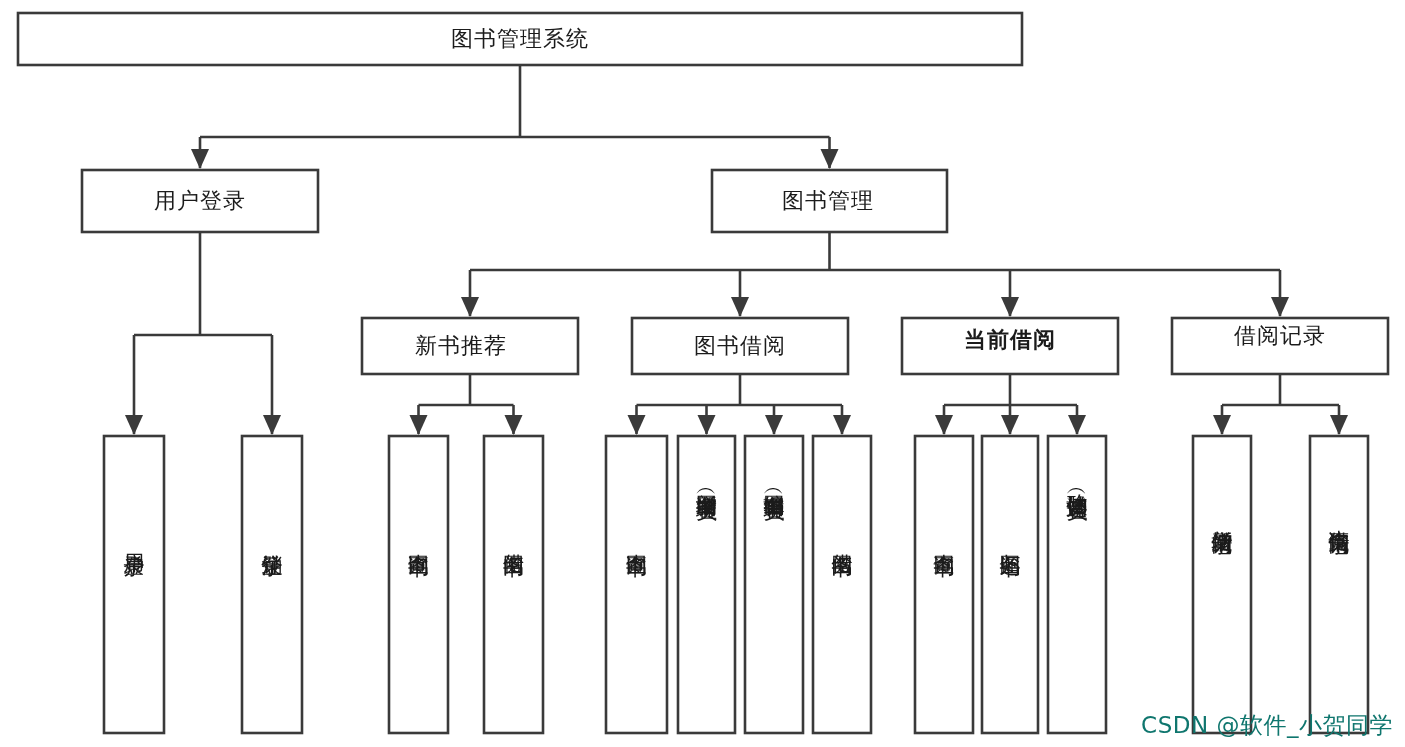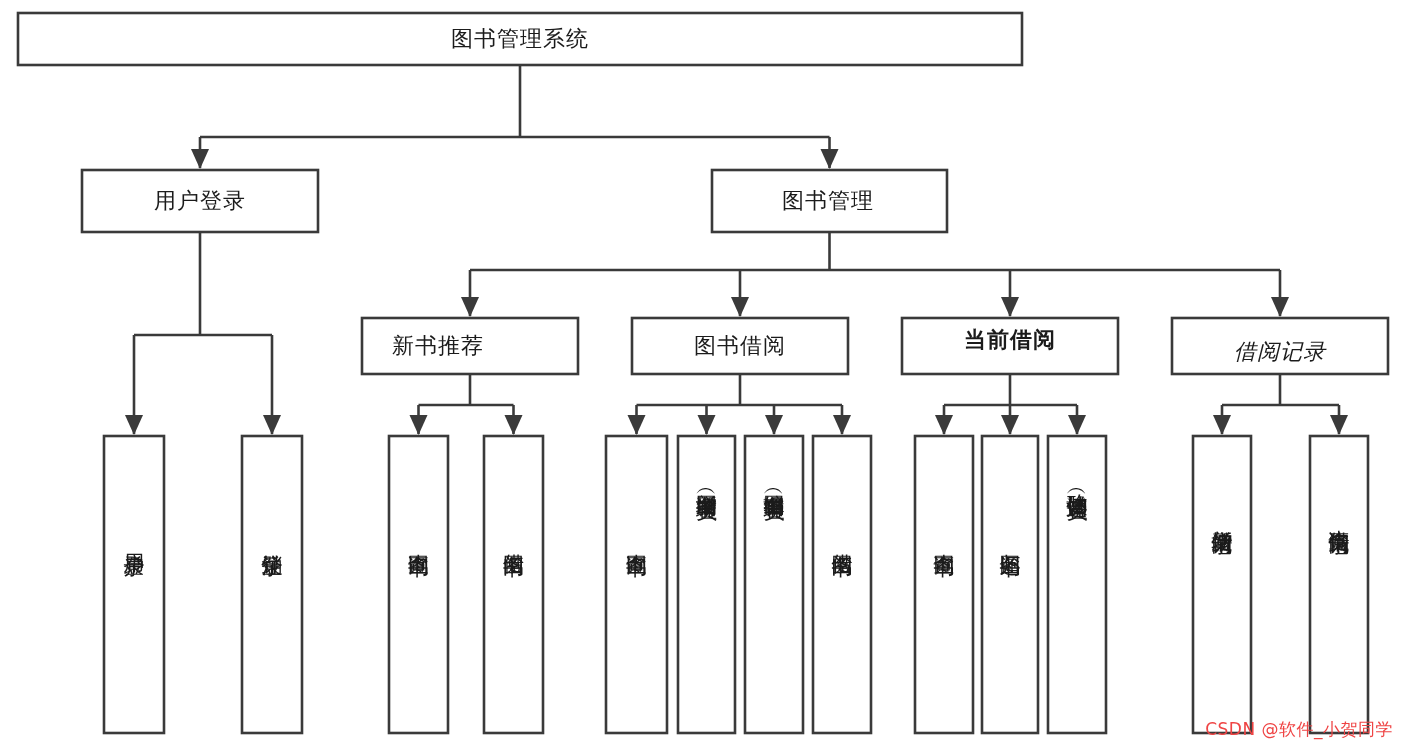--- a/index.html
+++ b/index.html
@@ -70,22 +70,22 @@
     font-size: 22px;
     color: #1b1b1b;
     letter-spacing: 1px;
     white-space: nowrap;
   }
   .watermark {
     position: absolute;
     right: 12px;
     bottom: 6px;
     font-family: "DejaVu Sans", "Liberation Sans", sans-serif;
-    font-size: 17px;
-    color: #ef4444;
+    font-size: 23px;
+    color: #0f766e;
     letter-spacing: 0.5px;
     white-space: nowrap;
     pointer-events: none;
   }
 </style>
 </head>
 <body>
 
 <div id="diagram-root">
 
@@ -171,30 +171,30 @@
   <div id="label-layer">
       <div class="hlabel-wrap" style="left: 18px; top: 13px; width: 1004px; height: 52px;">
         <div class="hlabel-text">图书管理系统</div>
       </div>
       <div class="hlabel-wrap" style="left: 82px; top: 170px; width: 236px; height: 62px;">
         <div class="hlabel-text">用户登录</div>
       </div>
       <div class="hlabel-wrap" style="left: 712px; top: 170px; width: 232px; height: 62px;">
         <div class="hlabel-text">图书管理</div>
       </div>
-      <div class="hlabel-wrap" style="left: 350px; top: 318px; width: 176px; height: 56px;">
+      <div class="hlabel-wrap" style="left: 373px; top: 318px; width: 176px; height: 56px;">
         <div class="hlabel-text">新书推荐</div>
       </div>
       <div class="hlabel-wrap" style="left: 632px; top: 318px; width: 216px; height: 56px; border-radius: 8px;">
         <div class="hlabel-text">图书借阅</div>
       </div>
       <div class="hlabel-wrap" style="left: 902px; top: 308px; width: 216px; height: 64px; font-weight: bold;">
         <div class="hlabel-text">当前借阅</div>
       </div>
-      <div class="hlabel-wrap" style="left: 1172px; top: 324px; width: 216px; height: 56px; font-style: italic;">
+      <div class="hlabel-wrap" style="left: 1172px; top: 308px; width: 216px; height: 56px;">
         <div class="hlabel-text">借阅记录</div>
       </div>
       <div class="vlabel-wrap" style="left: 104px; top: 436px; width: 60px; height: 297px;">
         <div class="vlabel-text" style="padding-top: 100.5px;">用户登录</div>
       </div>
       <div class="vlabel-wrap" style="left: 242px; top: 436px; width: 60px; height: 297px;">
         <div class="vlabel-text" style="padding-top: 100.5px;">注销登录</div>
       </div>
       <div class="vlabel-wrap" style="left: 389px; top: 436px; width: 59px; height: 297px;">
         <div class="vlabel-text" style="padding-top: 100.5px;">查询图书</div>

